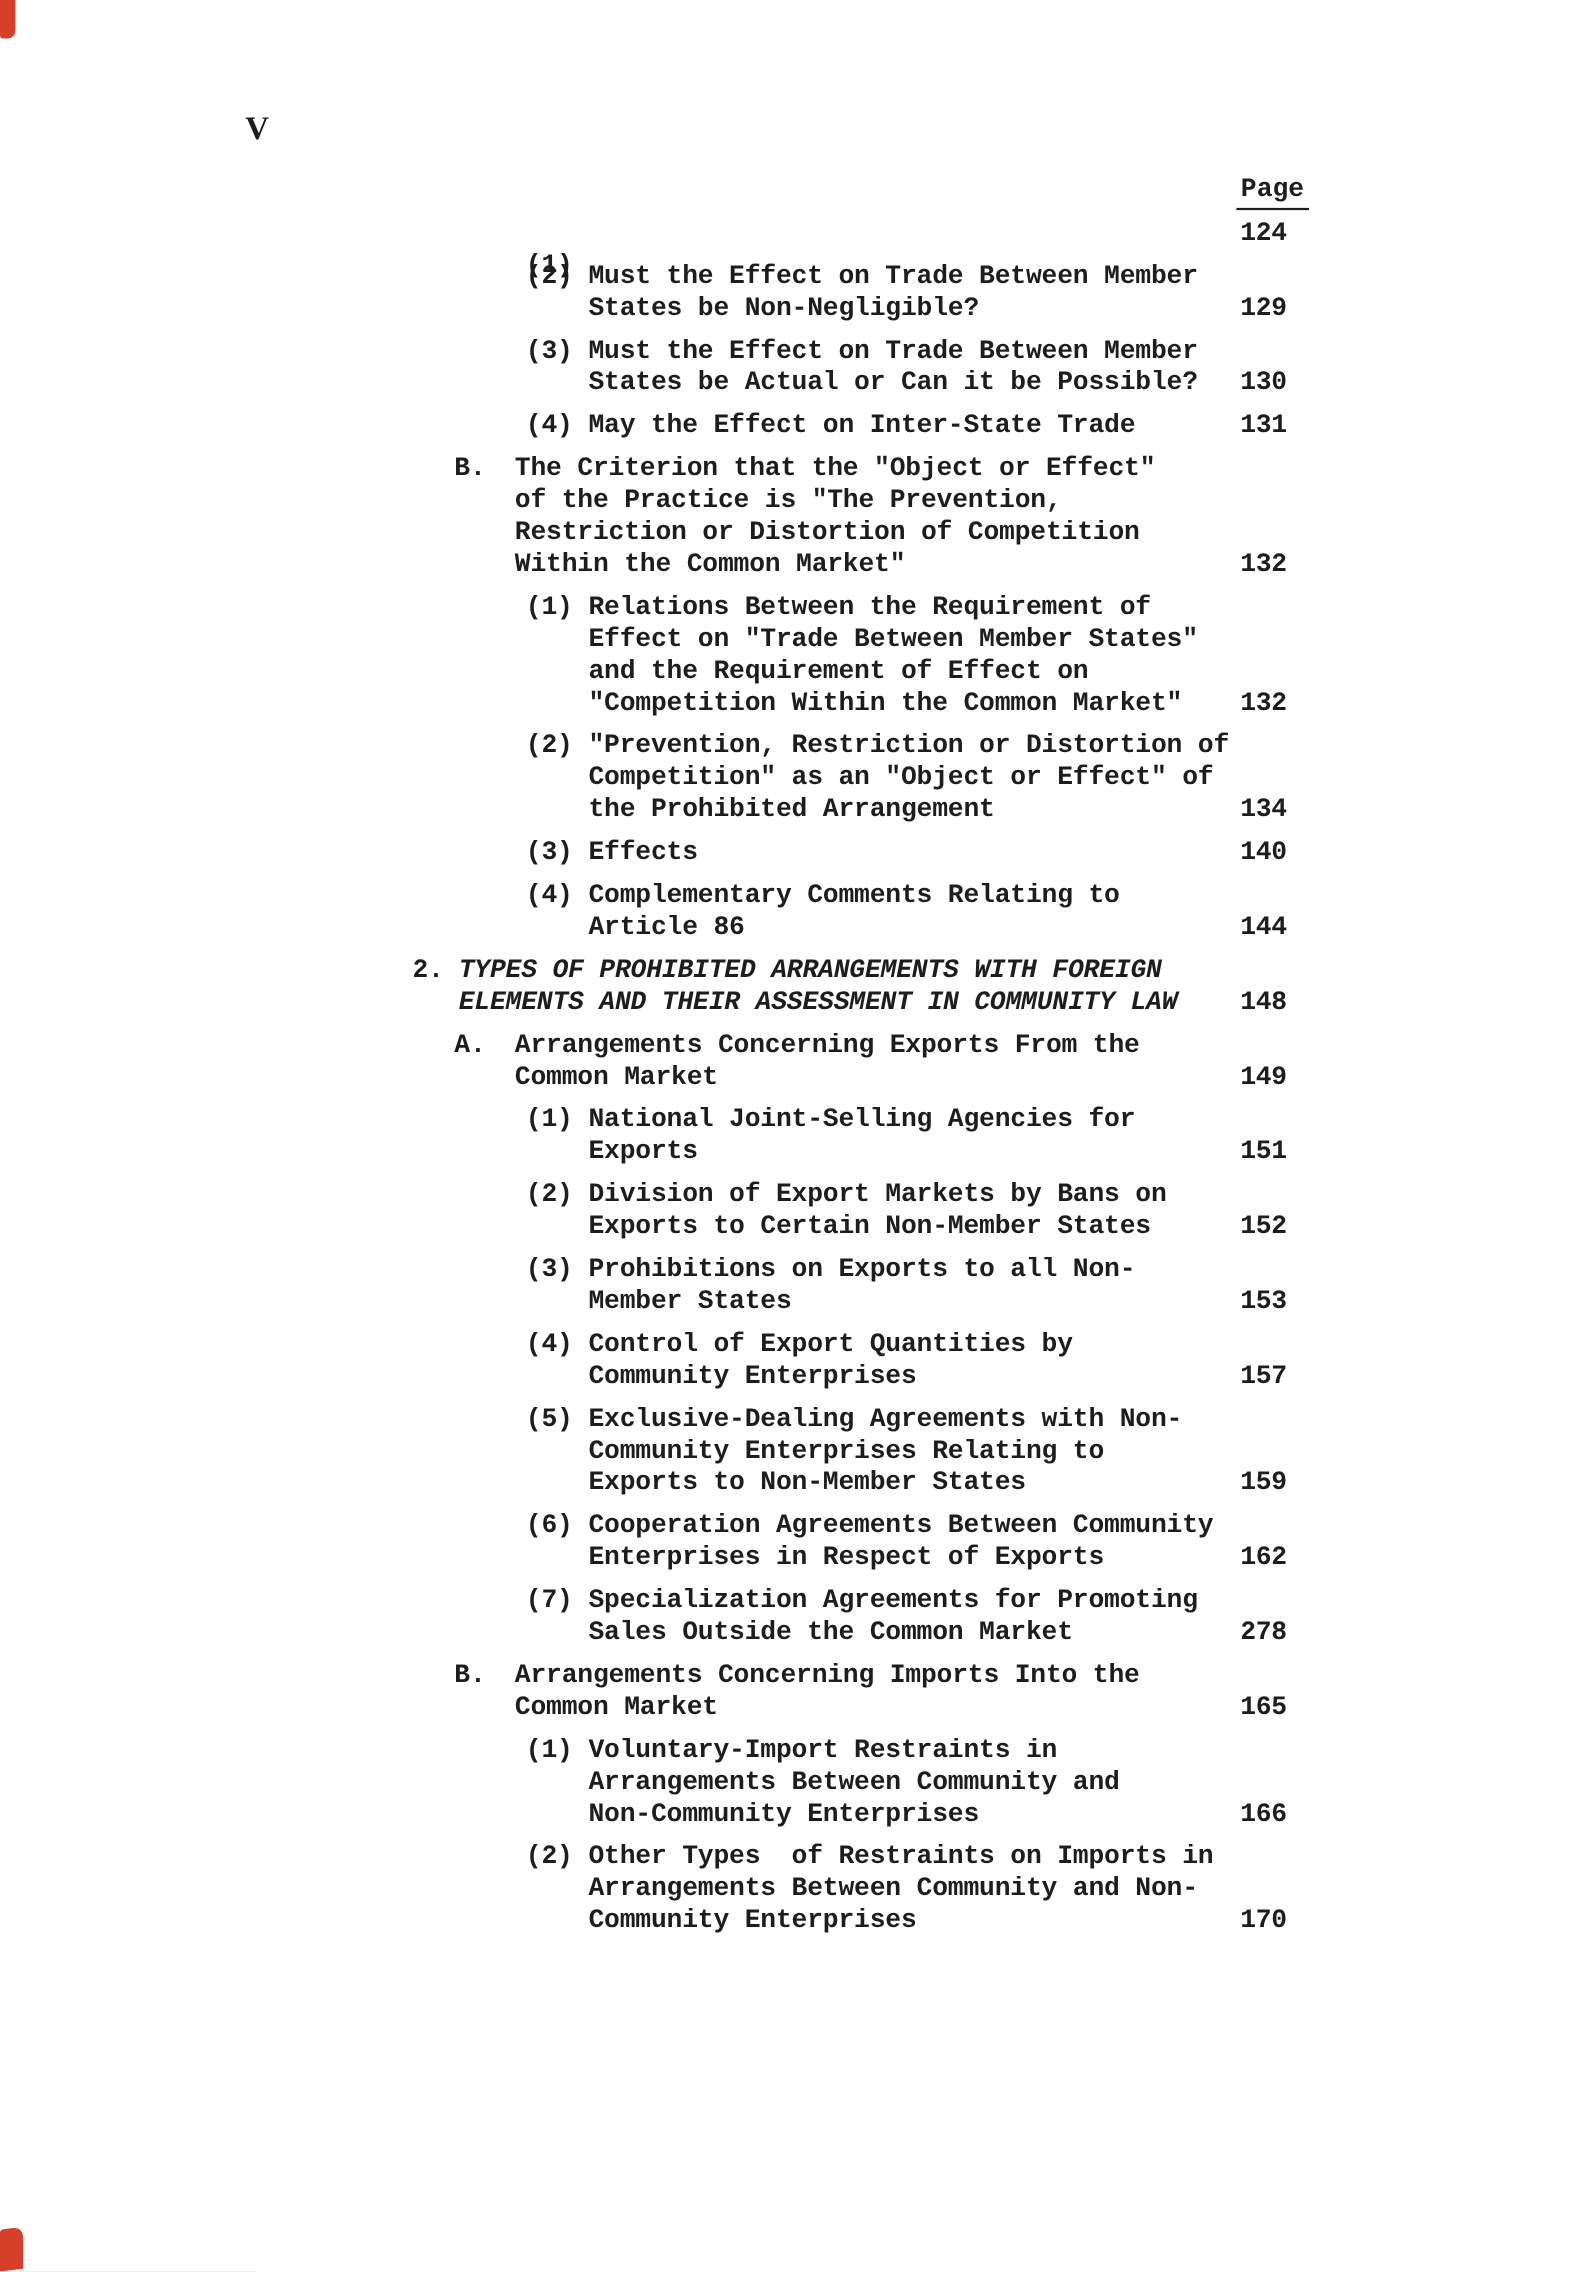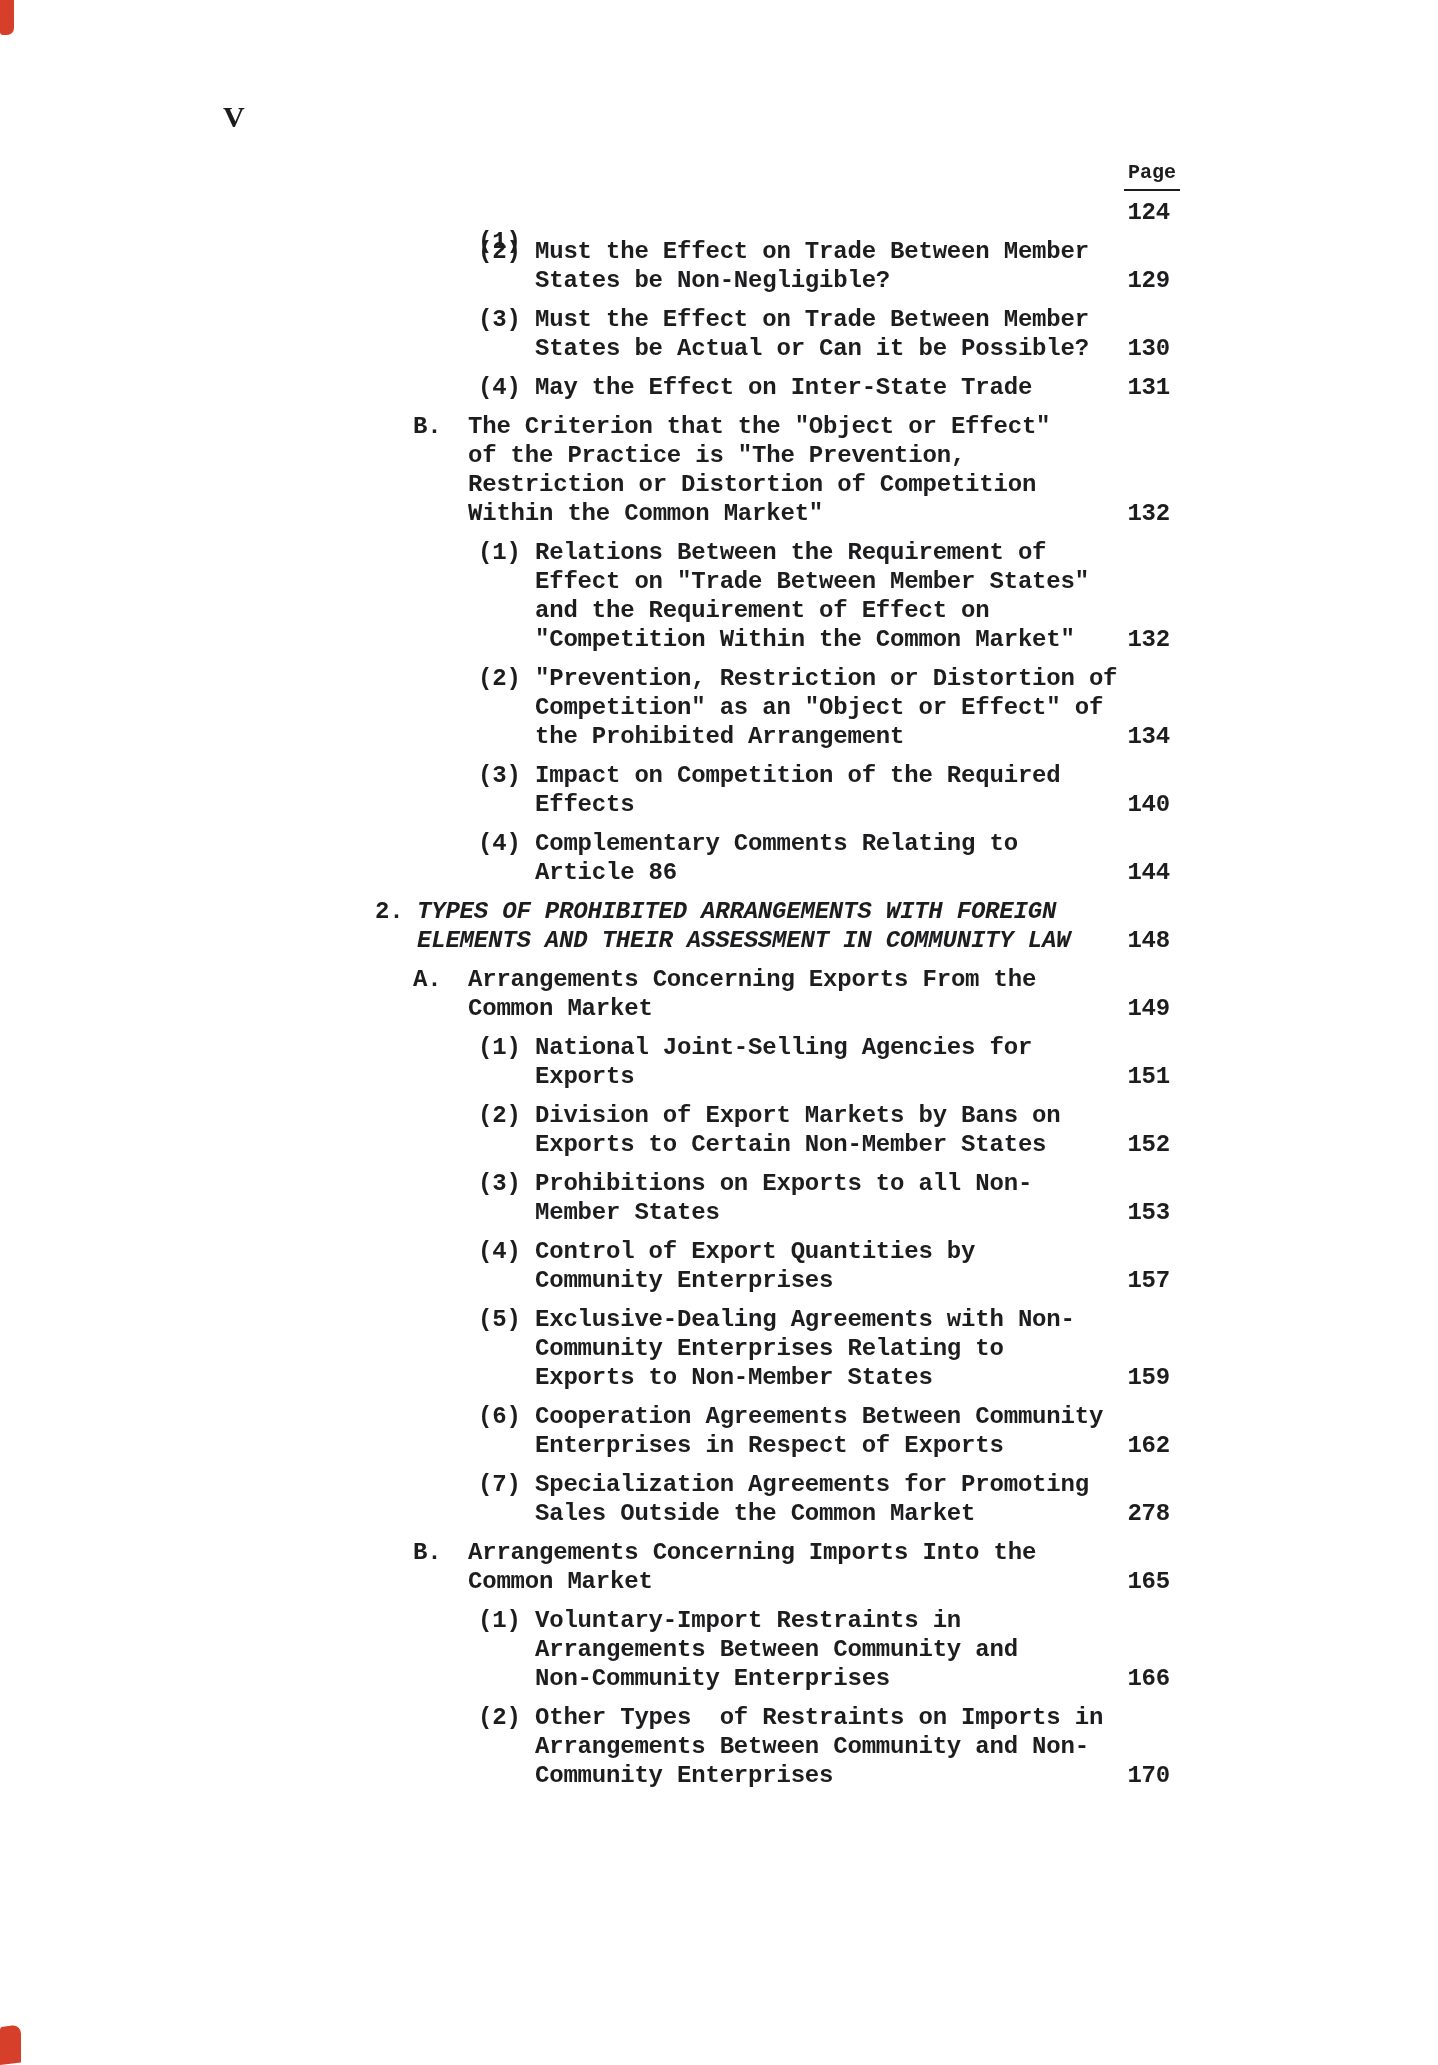--- a/index.html
+++ b/index.html
@@ -12,21 +12,21 @@
     font-weight:700;
     color:#1d1d1f;
   }
   .folio{
     position:absolute;left:223px;top:100px;
     font-family:"Liberation Serif","DejaVu Serif",serif;
     font-size:30px;font-weight:700;letter-spacing:0;
   }
   .page-header{
     position:absolute;top:158px;left:1124px;
-    font-size:20px;line-height:29px;
+    font-size:24px;line-height:29px;
     padding:0 4px 2px 4px;
     border-bottom:2px solid #1d1d1f;
   }
   .toc{position:absolute;left:0;top:227px;width:1438px;}
   .entry{
     position:relative;
     font-size:24px;line-height:29px;
     margin-bottom:10px;
     letter-spacing:-0.2px;
   }
@@ -107,21 +107,20 @@
         <div class="lines">
           <div class="line">"Prevention, Restriction or Distortion of</div>
           <div class="line">Competition" as an "Object or Effect" of</div>
           <div class="line">the Prohibited Arrangement</div>
         </div>
         <span class="page">134</span>
       </div>
       <div class="entry paren">
         <span class="label">(3)</span>
         <div class="lines">
-          <div class="line">Impact on Competition of the Required</div>
           <div class="line">Effects</div>
         </div>
         <span class="page">140</span>
       </div>
       <div class="entry paren">
         <span class="label">(4)</span>
         <div class="lines">
           <div class="line">Complementary Comments Relating to</div>
           <div class="line">Article 86</div>
         </div>

